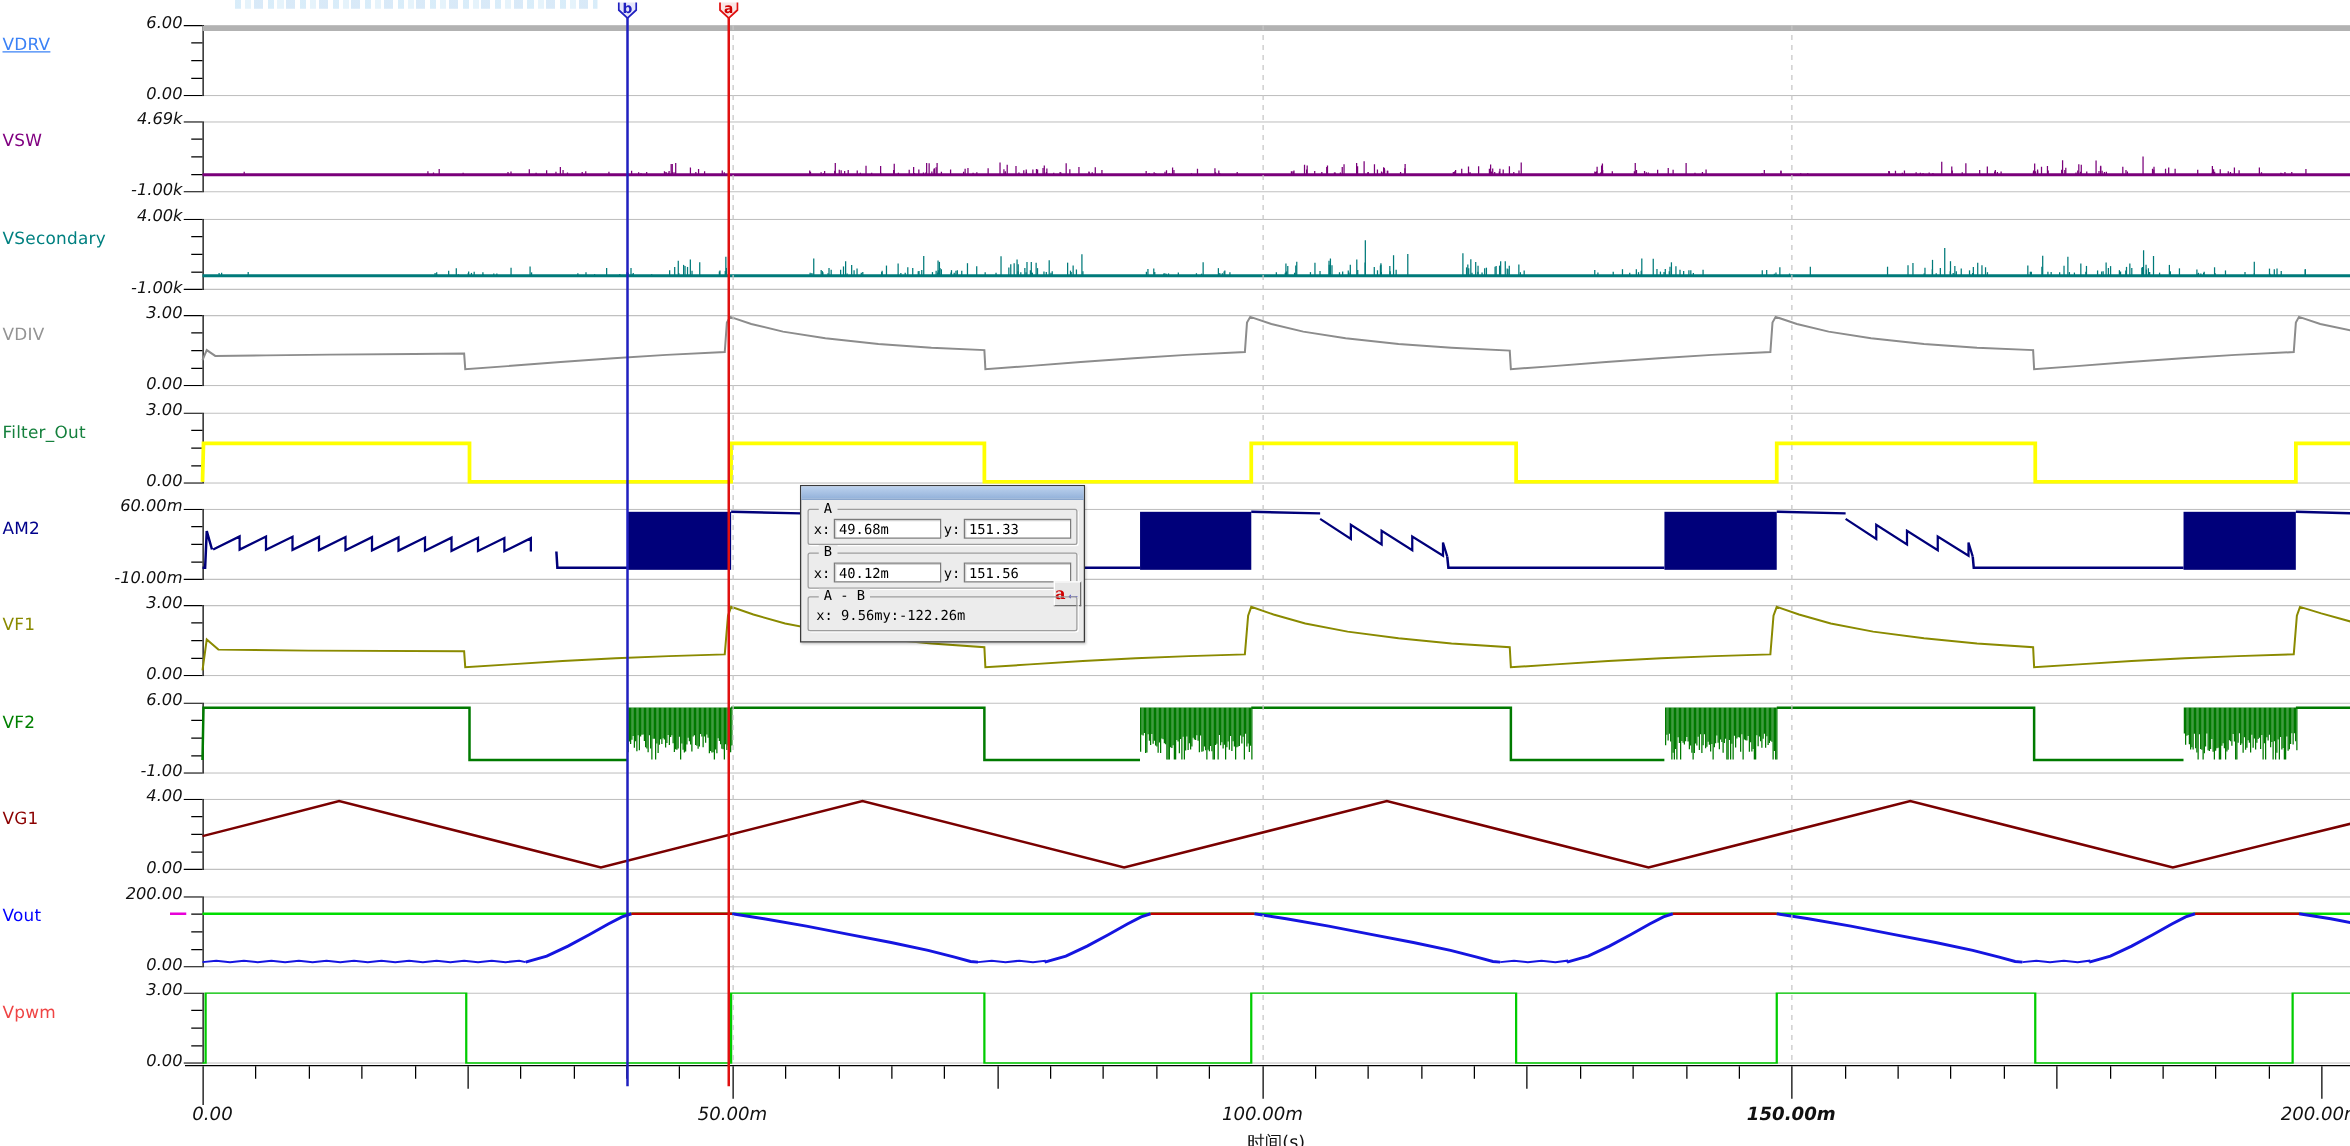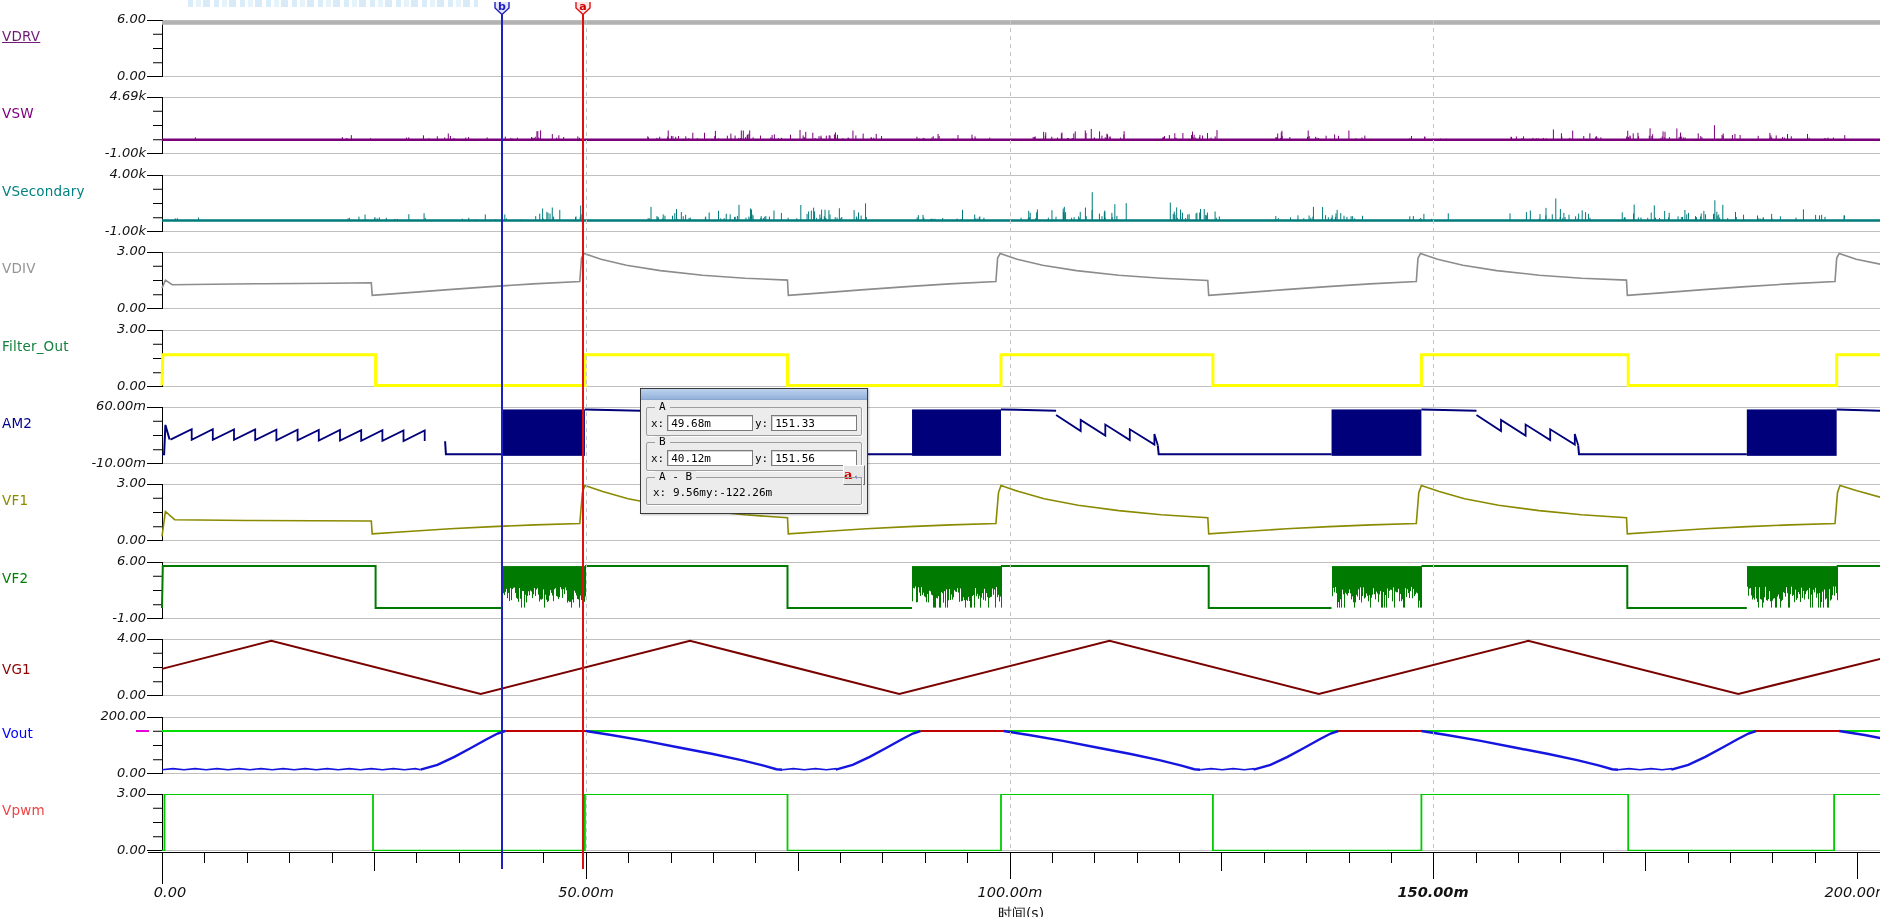--- a/index.html
+++ b/index.html
@@ -42,21 +42,21 @@
   #goto-a .arr{color:#0000c0;font-size:12px;}
 </style>
 </head>
 <body>
 
 <div id="app">
   <div class="top-strip"></div>
 
   <div id="bands">
       <div class="band" style="top: 20px; height: 57px;">
-        <div class="ch-label" style="color: #701a75; top: 8px; text-decoration: underline;">VDRV</div>
+        <div class="ch-label" style="color: #3b82f6; top: 8px; text-decoration: underline;">VDRV</div>
         <div class="ytick" style="left: 58px; top: -9px;">6.00</div>
         <div class="ytick" style="left: 58px; top: 48px;">0.00</div>
         <svg width="1880" height="57">
           <line x1="162" y1="0.5" x2="1880" y2="0.5" stroke="#c0c0c0" stroke-width="1"></line>
           <line x1="162" y1="56.5" x2="1880" y2="56.5" stroke="#c0c0c0" stroke-width="1"></line>
           <line x1="162.5" y1="0" x2="162.5" y2="57" stroke="#000" stroke-width="1"></line>
           <line x1="147" y1="0.5" x2="162" y2="0.5" stroke="#000" stroke-width="1"></line>
           <line x1="153" y1="14.25" x2="162" y2="14.25" stroke="#000" stroke-width="1"></line>
           <line x1="153" y1="28.5" x2="162" y2="28.5" stroke="#000" stroke-width="1"></line>
           <line x1="153" y1="42.75" x2="162" y2="42.75" stroke="#000" stroke-width="1"></line>
@@ -1143,21 +1143,21 @@
           <line x1="1832.5" y1="4.071428571428571" x2="1832.5" y2="33.212915926506476" stroke="#007a00" stroke-width="1"></line>
           <line x1="1833.5" y1="4.071428571428571" x2="1833.5" y2="24.57916105438822" stroke="#007a00" stroke-width="1"></line>
           <line x1="1834.5" y1="4.071428571428571" x2="1834.5" y2="33.61153694328719" stroke="#007a00" stroke-width="1"></line>
           <line x1="1835.5" y1="4.071428571428571" x2="1835.5" y2="24.580393693276815" stroke="#007a00" stroke-width="1"></line>
           <line x1="1836.5" y1="4.071428571428571" x2="1836.5" y2="31.049273647101863" stroke="#007a00" stroke-width="1"></line>
           <line x1="1837.5" y1="4.071428571428571" x2="1837.5" y2="38.23554266949317" stroke="#007a00" stroke-width="1"></line>
           <polyline points="1836.7,4.1 1880.7,4.1" fill="none" stroke="#007a00" stroke-width="2"></polyline>
         </svg>
       </div>
       <div class="band" style="top: 639.2px; height: 57px;">
-        <div class="ch-label" style="color: rgb(139, 0, 0); top: 22px;">VG1</div>
+        <div class="ch-label" style="color: rgb(139, 0, 0); top: 8px;">VG1</div>
         <div class="ytick" style="left: 58px; top: -9px;">4.00</div>
         <div class="ytick" style="left: 58px; top: 48px;">0.00</div>
         <svg width="1880" height="57">
           <line x1="162" y1="0.5" x2="1880" y2="0.5" stroke="#c0c0c0" stroke-width="1"></line>
           <line x1="162" y1="56.5" x2="1880" y2="56.5" stroke="#c0c0c0" stroke-width="1"></line>
           <line x1="162.5" y1="0" x2="162.5" y2="57" stroke="#000" stroke-width="1"></line>
           <line x1="147" y1="0.5" x2="162" y2="0.5" stroke="#000" stroke-width="1"></line>
           <line x1="153" y1="14.25" x2="162" y2="14.25" stroke="#000" stroke-width="1"></line>
           <line x1="153" y1="28.5" x2="162" y2="28.5" stroke="#000" stroke-width="1"></line>
           <line x1="153" y1="42.75" x2="162" y2="42.75" stroke="#000" stroke-width="1"></line>

